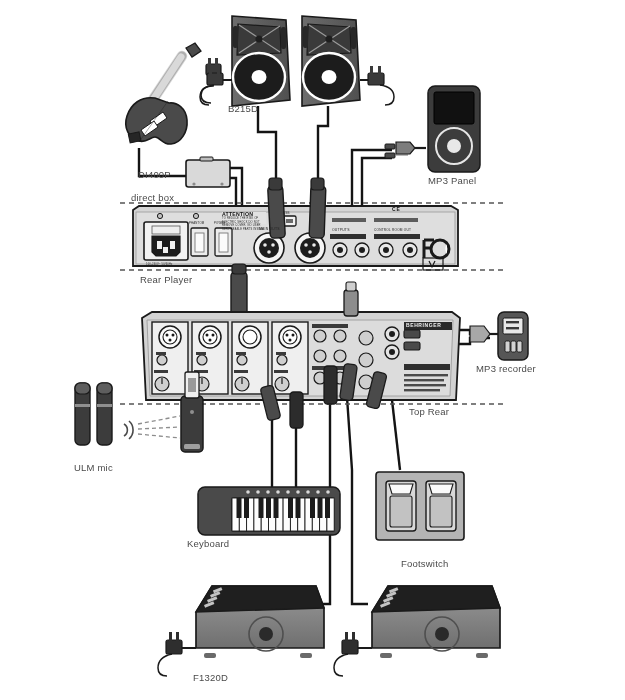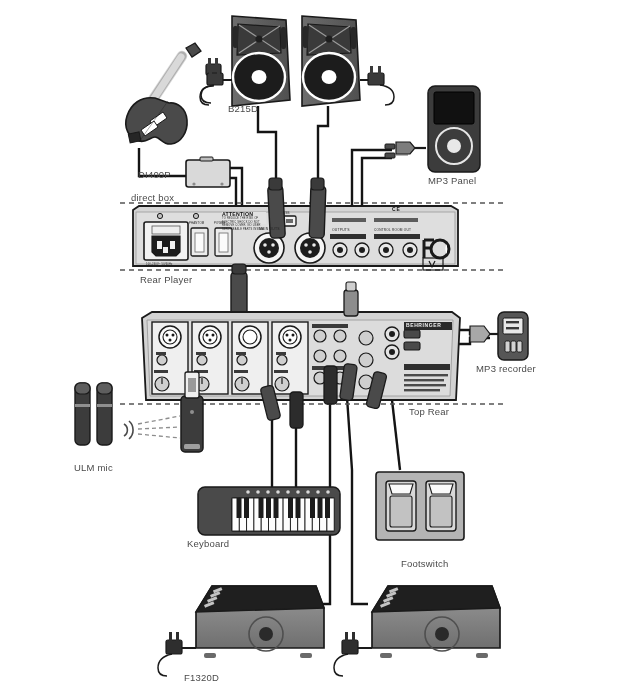--- a/index.html
+++ b/index.html
@@ -464,21 +464,21 @@
 <div class="lbl" style="left:228px;top:103px;">B215D</div>
 <div class="lbl" style="left:138px;top:169px;">DI400P</div>
 <div class="lbl" style="left:131px;top:180px;margin-top:12px;">direct box</div>
 <div class="lbl" style="left:428px;top:175px;">MP3 Panel</div>
 <div class="lbl" style="left:140px;top:274px;">Rear Player</div>
 <div class="lbl" style="left:409px;top:406px;">Top Rear</div>
 <div class="lbl" style="left:476px;top:363px;">MP3 recorder</div>
 <div class="lbl" style="left:74px;top:462px;text-align:right;">ULM mic</div>
 <div class="lbl" style="left:187px;top:538px;">Keyboard</div>
 <div class="lbl" style="left:373px;top:558px;margin-left:28px;">Footswitch</div>
-<div class="lbl" style="left:184px;top:672px;">F1320D</div>
+<div class="lbl" style="left:193px;top:672px;">F1320D</div>
 
 <div class="lbl" style="left:222px;top:211px;font-size:5.2px;font-weight:bold;color:#111;">ATTENTION</div>
 <div class="lbl" style="left:222px;top:217px;font-size:2.6px;color:#222;line-height:1.35;">
   <span>TO REDUCE THE RISK OF</span><br>
   <span>ELECTRIC SHOCK DO NOT</span><br>
   <span>REMOVE COVER. NO USER</span><br>
   <span>SERVICEABLE PARTS INSIDE</span>
 </div>
 <div class="lbl" style="left:189px;top:221px;font-size:2.8px;color:#222;">PHANTOM</div>
 <div class="lbl" style="left:214px;top:221px;font-size:2.8px;color:#222;">POWER</div>

